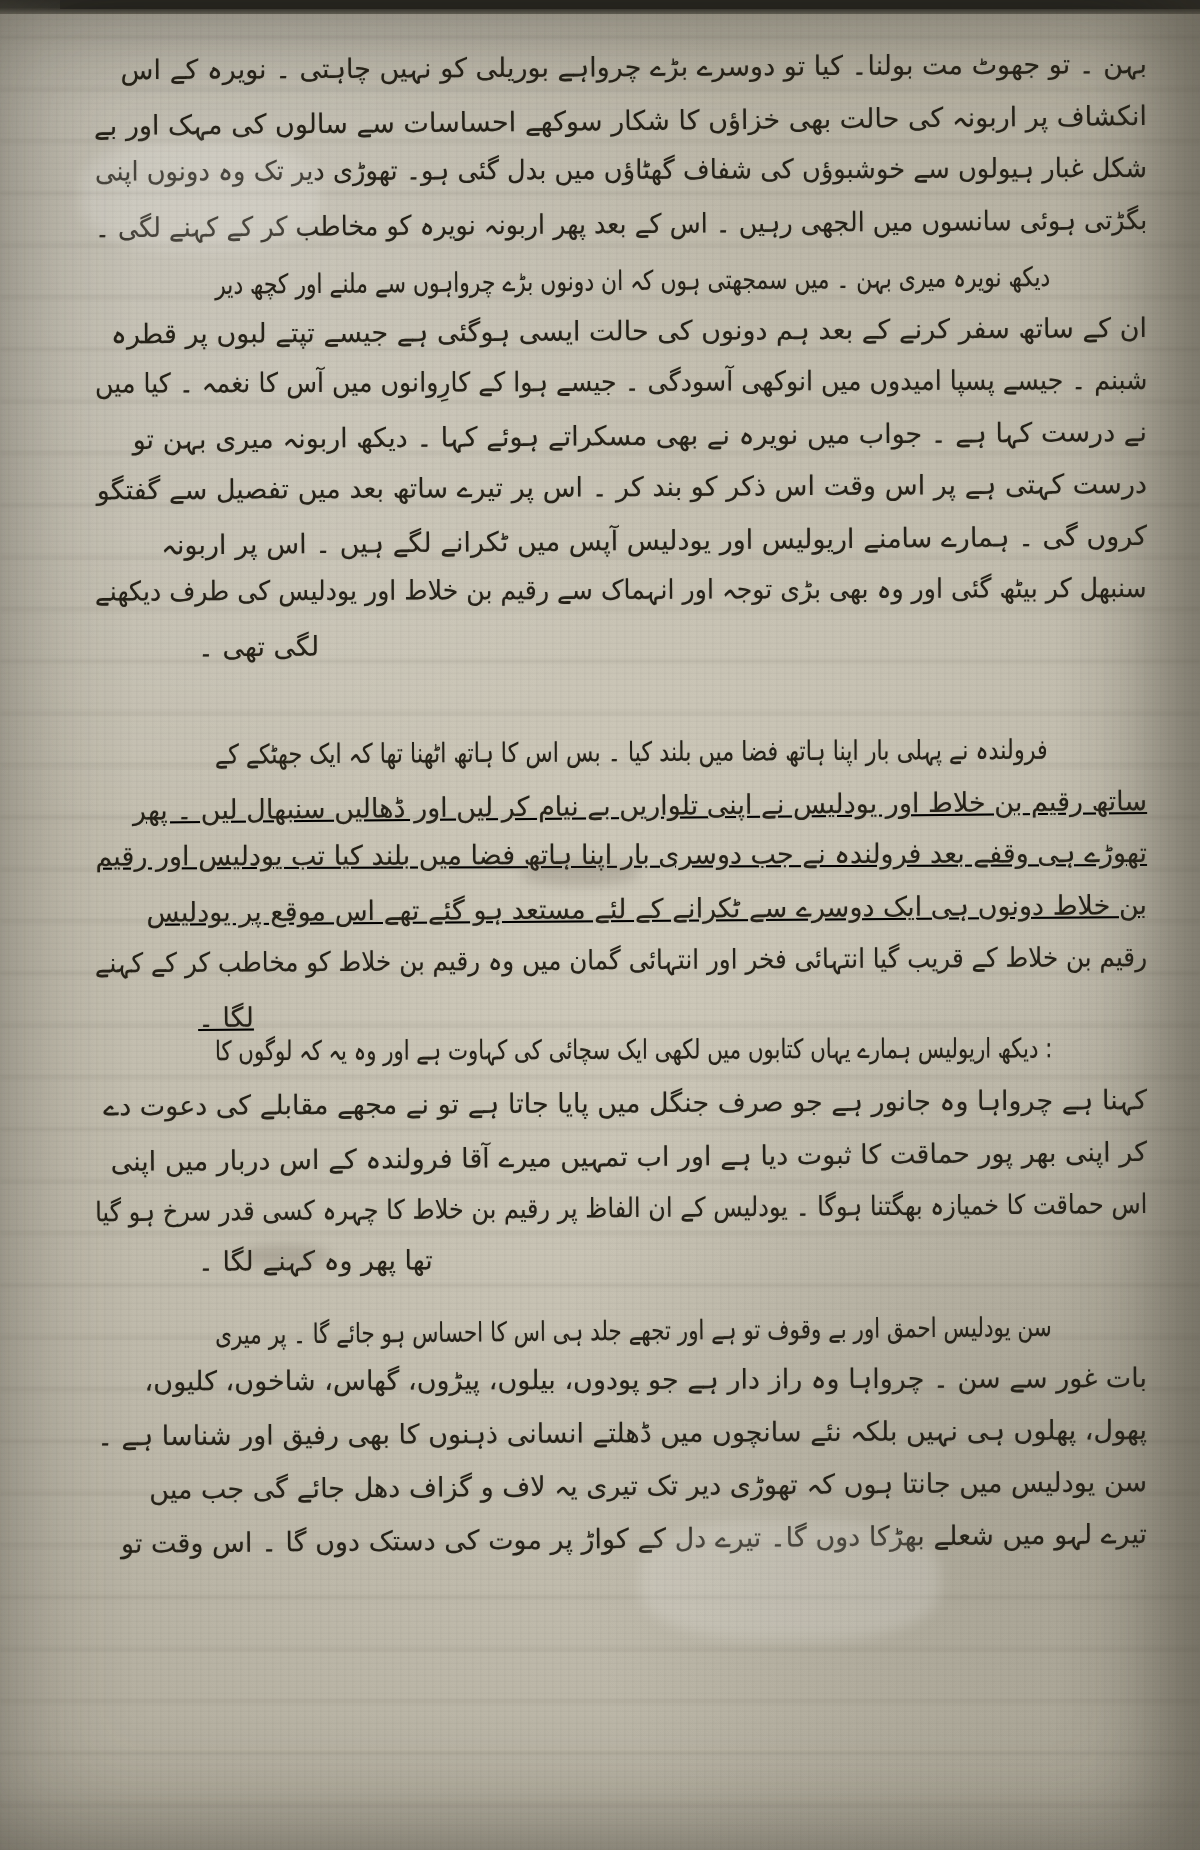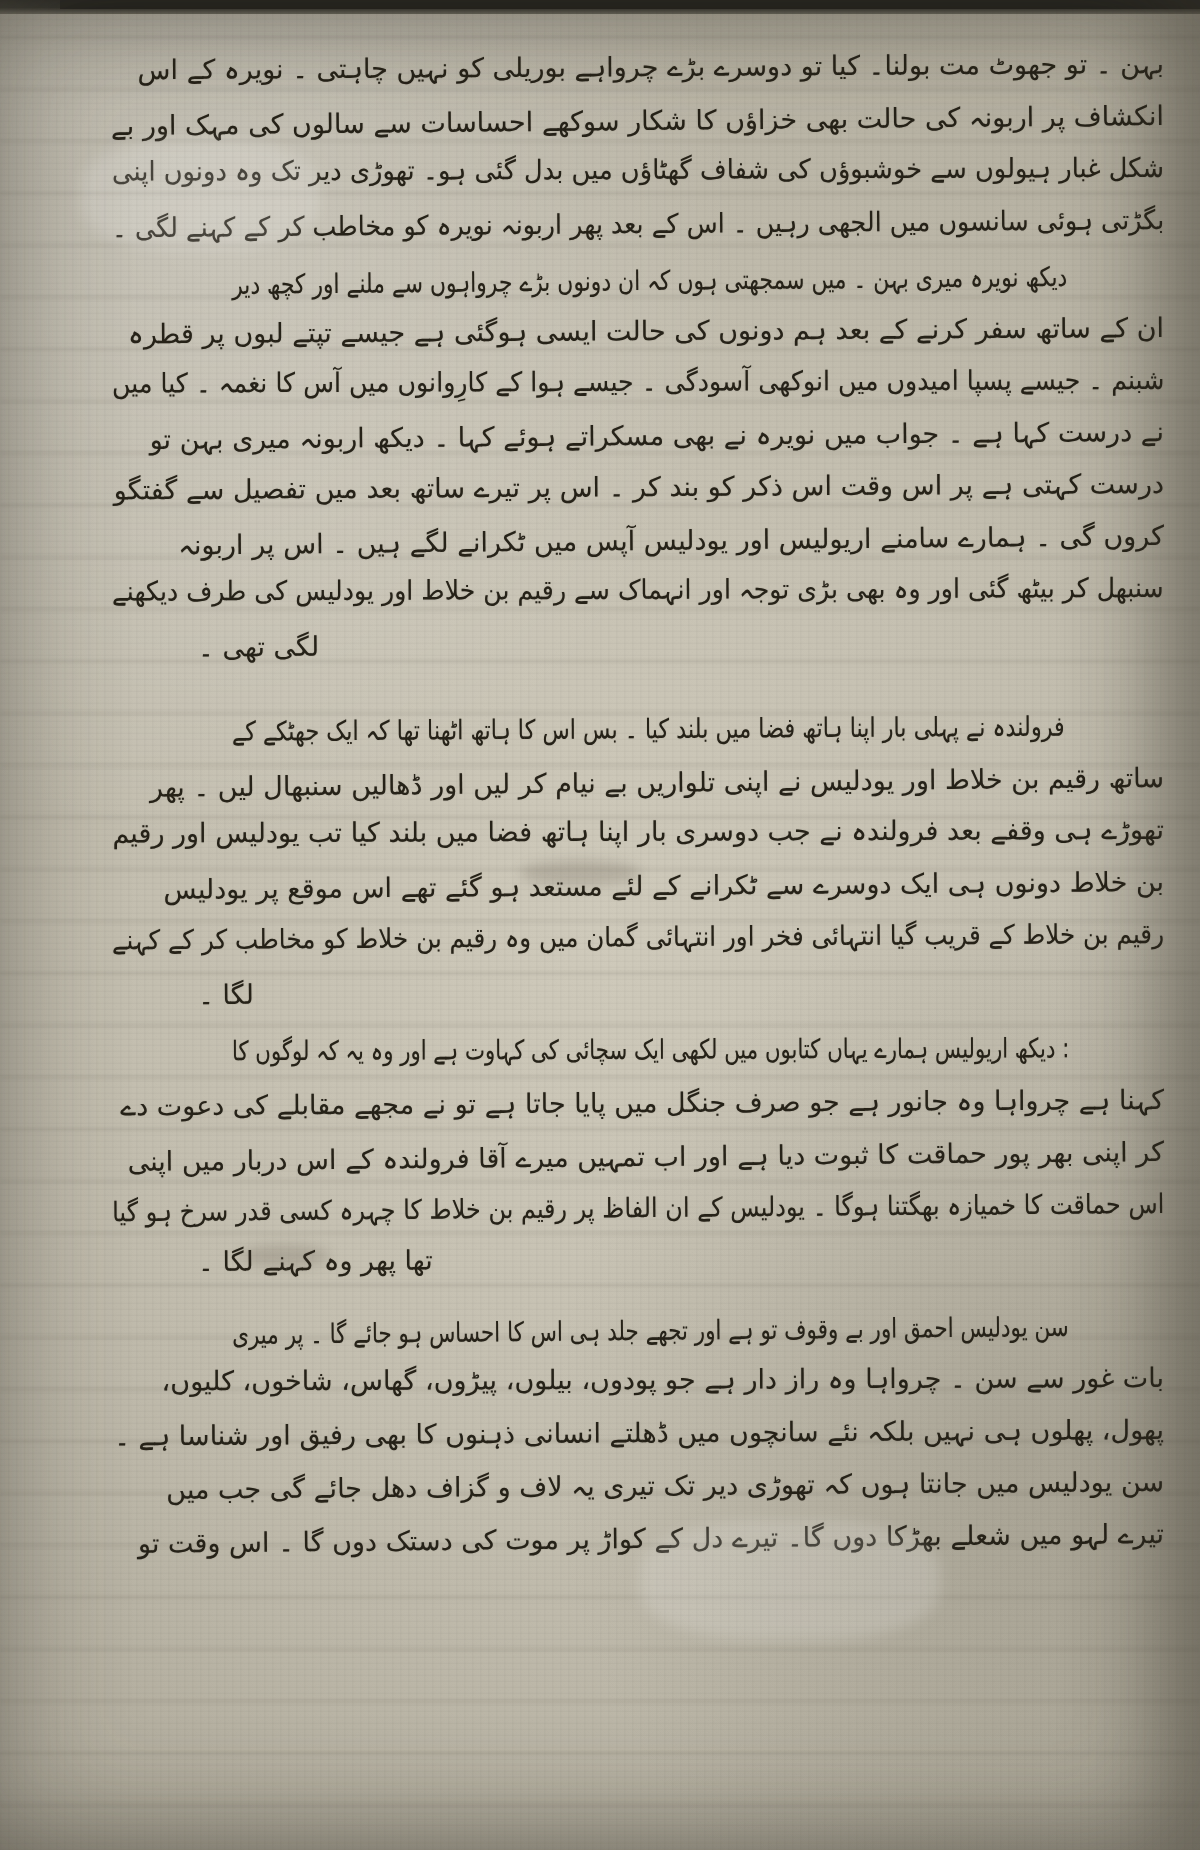--- a/index.html
+++ b/index.html
@@ -66,21 +66,21 @@
         rgba(40,35,25,0) 41px,
         rgba(40,35,25,0) 52px);
     transform: scaleX(-1);
     filter: blur(1.1px);
   }
 
   .text-block {
     position: absolute;
     left: 0;
     right: 0;
-    padding: 0 36px 0 78px;
+    padding: 0 53px 0 78px;
     direction: rtl;
     text-align: right;
   }
   .line {
     color: #262218;
     font-family: "DejaVu Sans", sans-serif;
     font-size: 27px;
     line-height: 52px;
     white-space: nowrap;
     letter-spacing: 0px;
@@ -141,21 +141,21 @@
     <div class="line l-b indent" style="display: inline-block; transform: matrix(0.999954, -0.00959916, 0.00959916, 0.999954, 0, 0) scaleX(0.810435);">دیکھ نویرہ میری بہن ۔ میں سمجھتی ہوں کہ ان دونوں بڑے چرواہوں سے ملنے اور کچھ دیر</div>
     <div class="line l-a">ان کے ساتھ سفر کرنے کے بعد ہم دونوں کی حالت ایسی ہوگئی ہے جیسے تپتے لبوں پر قطرہ</div>
     <div class="line l-c" style="display: inline-block; transform: matrix(0.999994, -0.00349065, 0.00349065, 0.999994, 0, 0) scaleX(0.935943);">شبنم ۔ جیسے پسپا امیدوں میں انوکھی آسودگی ۔ جیسے ہوا کے کارِوانوں میں آس کا نغمہ ۔ کیا میں</div>
     <div class="line l-d">نے درست کہا ہے ۔ جواب میں نویرہ نے بھی مسکراتے ہوئے کہا ۔ دیکھ اربونہ میری بہن تو</div>
     <div class="line l-a">درست کہتی ہے پر اس وقت اس ذکر کو بند کر ۔ اس پر تیرے ساتھ بعد میں تفصیل سے گفتگو</div>
     <div class="line l-b">کروں گی ۔ ہمارے سامنے اریولیس اور یودلیس آپس میں ٹکرانے لگے ہیں ۔ اس پر اربونہ</div>
     <div class="line l-c" style="display: inline-block; transform: matrix(0.999994, -0.00349065, 0.00349065, 0.999994, 0, 0) scaleX(0.933452);">سنبھل کر بیٹھ گئی اور وہ بھی بڑی توجہ اور انہماک سے رقیم بن خلاط اور یودلیس کی طرف دیکھنے</div>
     <div class="line l-d end-line">لگی تھی ۔</div>
   </div>
 
-  <div class="text-block para" style="top: 700px;">
+  <div class="text-block para" style="top: 723px; text-decoration: underline;">
     <div class="line l-a indent" style="display: inline-block; transform: matrix(0.999981, -0.00610861, 0.00610861, 0.999981, 0, 0) scaleX(0.827709);">فرولندہ نے پہلی بار اپنا ہاتھ فضا میں بلند کیا ۔ بس اس کا ہاتھ اٹھنا تھا کہ ایک جھٹکے کے</div>
     <div class="line l-b">ساتھ رقیم بن خلاط اور یودلیس نے اپنی تلواریں بے نیام کر لیں اور ڈھالیں سنبھال لیں ۔ پھر</div>
     <div class="line l-c">تھوڑے ہی وقفے بعد فرولندہ نے جب دوسری بار اپنا ہاتھ فضا میں بلند کیا تب یودلیس اور رقیم</div>
     <div class="line l-d">بن خلاط دونوں ہی ایک دوسرے سے ٹکرانے کے لئے مستعد ہو گئے تھے اس موقع پر یودلیس</div>
     <div class="line l-a" style="display: inline-block; transform: matrix(0.999981, -0.00610861, 0.00610861, 0.999981, 0, 0) scaleX(0.912402);">رقیم بن خلاط کے قریب گیا انتہائی فخر اور انتہائی گمان میں وہ رقیم بن خلاط کو مخاطب کر کے کہنے</div>
     <div class="line l-b end-line">لگا ۔</div>
   </div>
 
   <div class="text-block para" style="top: 1300px;">
     <div class="line l-b indent" style="display: inline-block; transform: matrix(0.999954, -0.00959916, 0.00959916, 0.999954, 0, 0) scaleX(0.795901);">سن یودلیس احمق اور بے وقوف تو ہے اور تجھے جلد ہی اس کا احساس ہو جائے گا ۔ پر میری</div>

